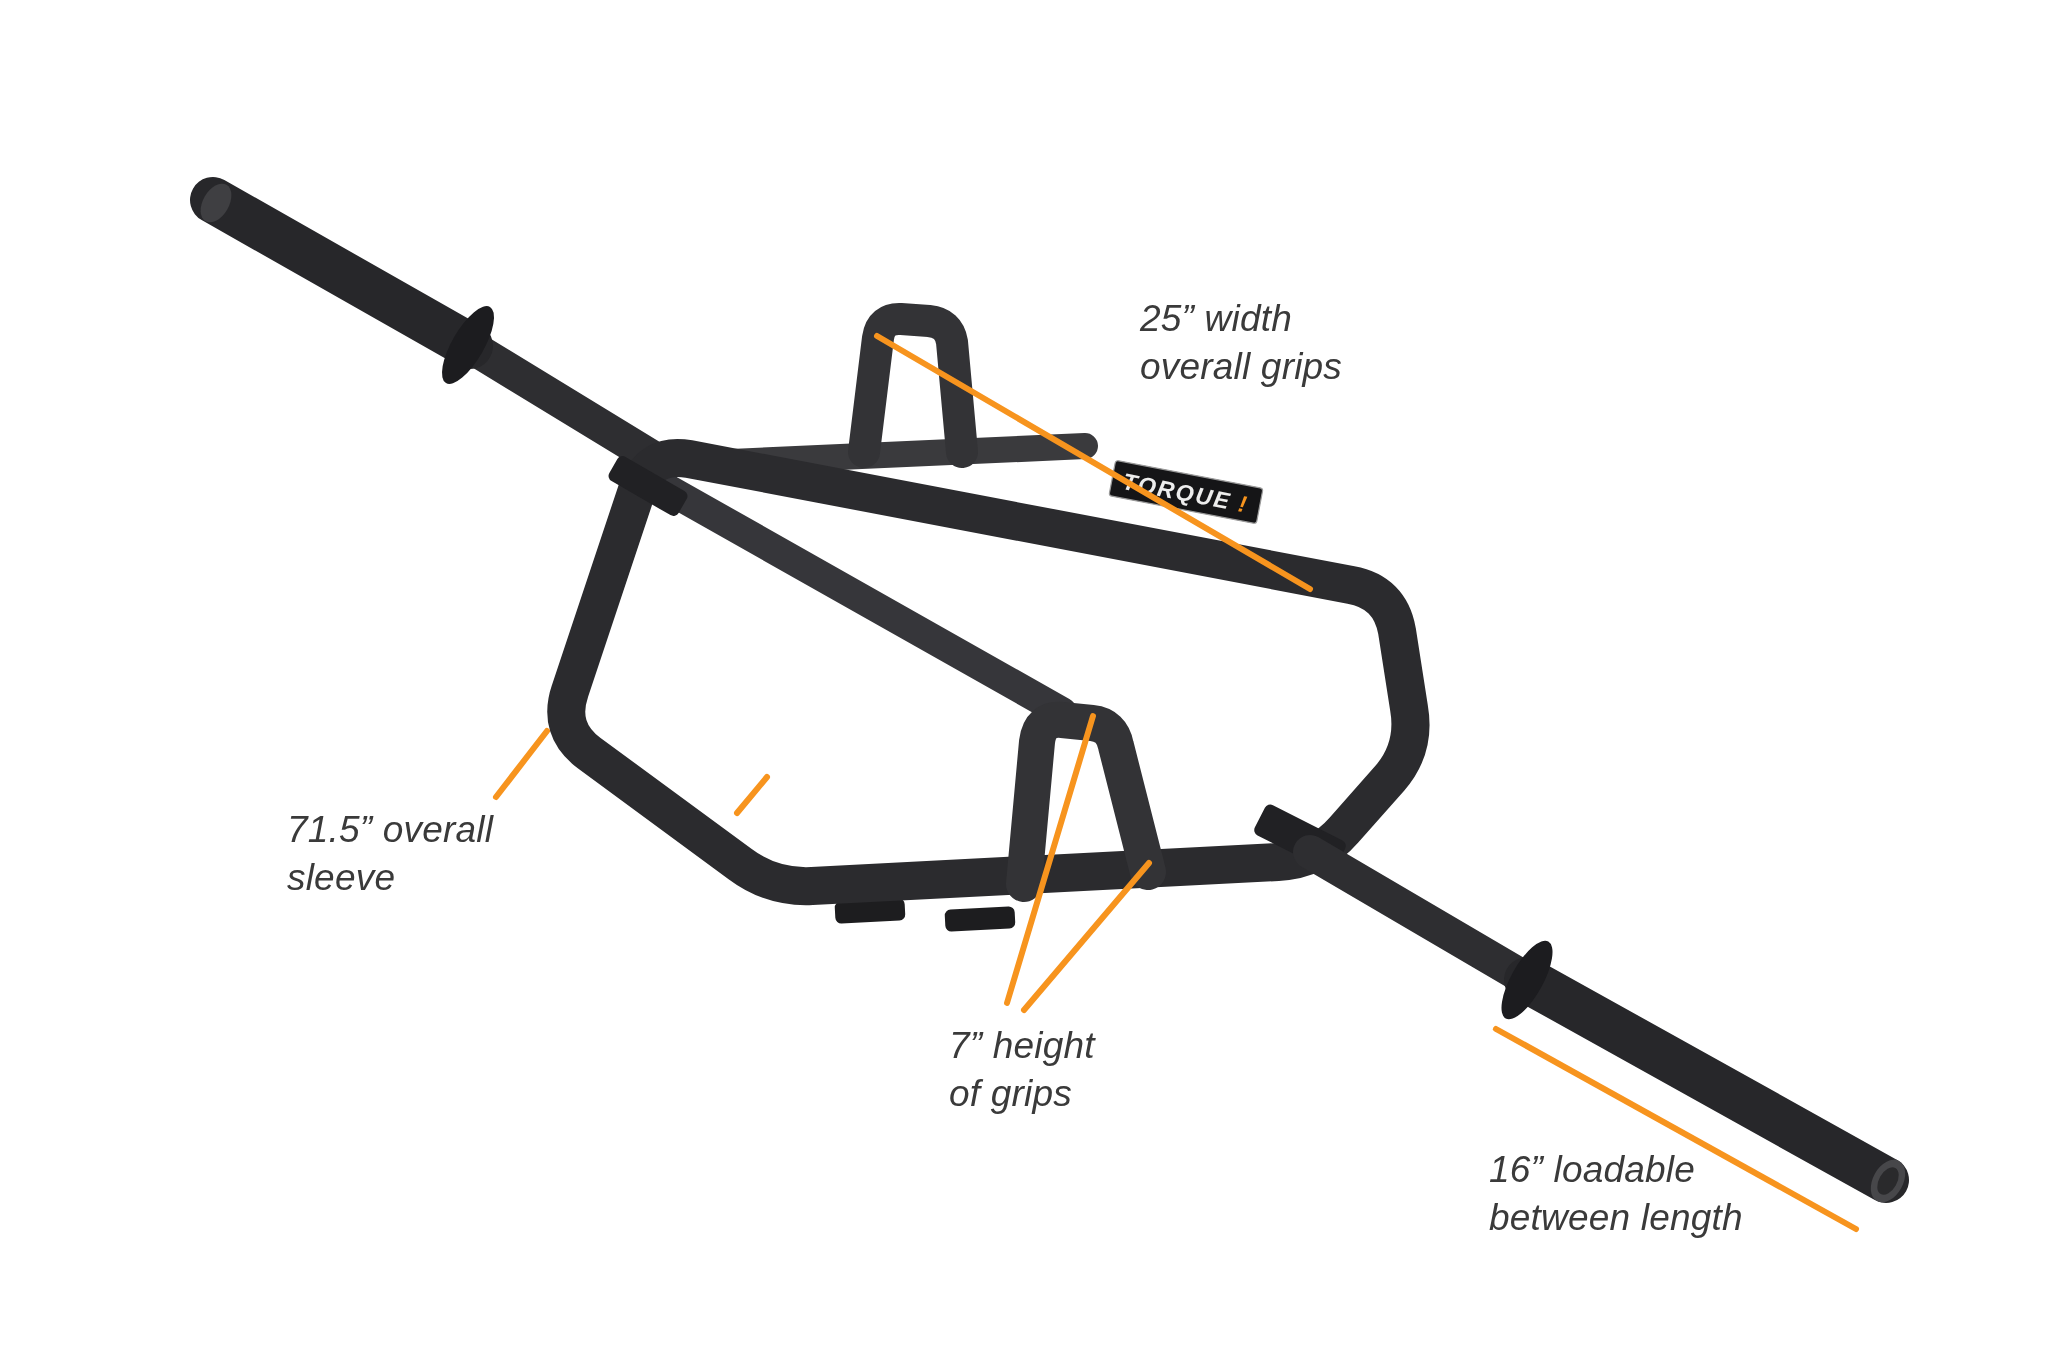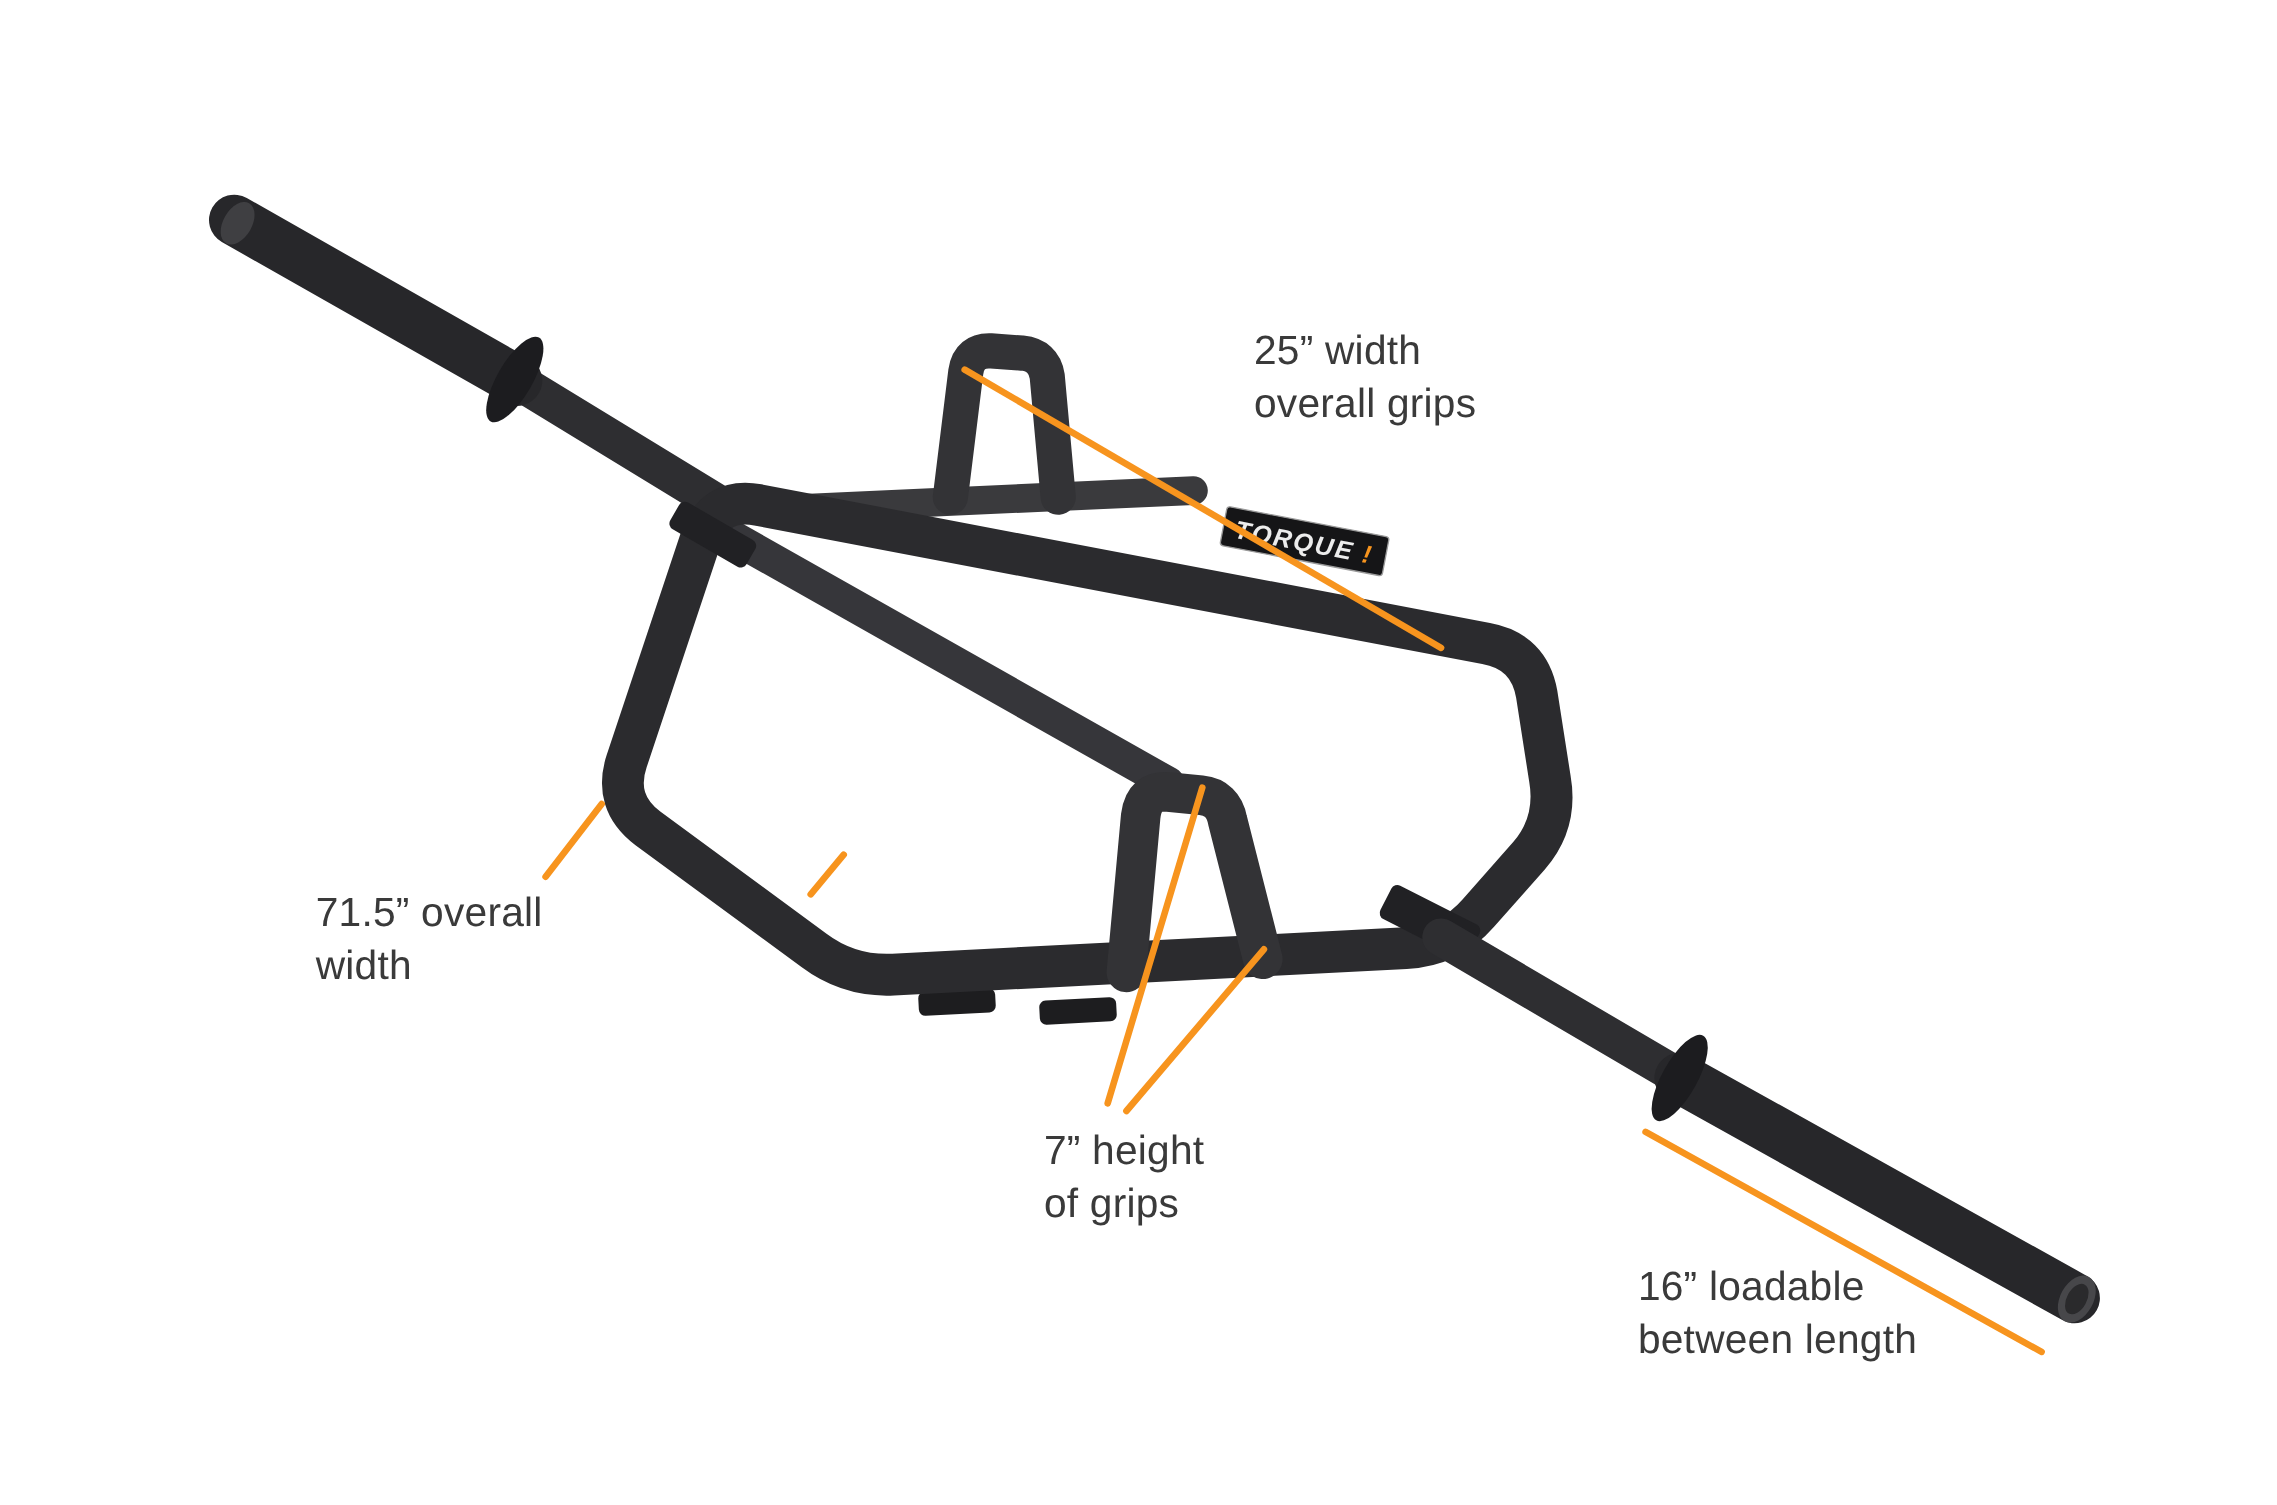--- a/index.html
+++ b/index.html
@@ -11,20 +11,21 @@
     font-family:"Liberation Sans", sans-serif;
   }
   .stage svg{position:absolute;left:0;top:0;}
   .label{
     position:absolute;
     color:#3a3a3a;
     font-size:37px;
     line-height:1.3;
     letter-spacing:.2px;
     white-space:nowrap;
+    font-style:italic;
   }
   .tube{fill:none;stroke-linecap:round;stroke-linejoin:round;}
 </style>
 </head>
 <body>
 
 <div class="stage">
 
   <svg viewBox="0 0 2070 1368" width="2070" height="1368">
 
@@ -82,21 +83,21 @@
   </svg>
 
   <div class="label" style="left:1140px;top:295px">
     <div>25” width</div>
     <div>overall grips</div>
   </div>
 
 
   <div class="label" style="left:287px;top:806px">
     <div>71.5” overall</div>
-    <div>width</div>
+    <div>sleeve</div>
   </div>
 
   <div class="label" style="left:949px;top:1022px">
     <div>7” height</div>
     <div>of grips</div>
   </div>
 
   <div class="label" style="left:1489px;top:1146px">
     <div>16” loadable</div>
     <div>between length</div>

